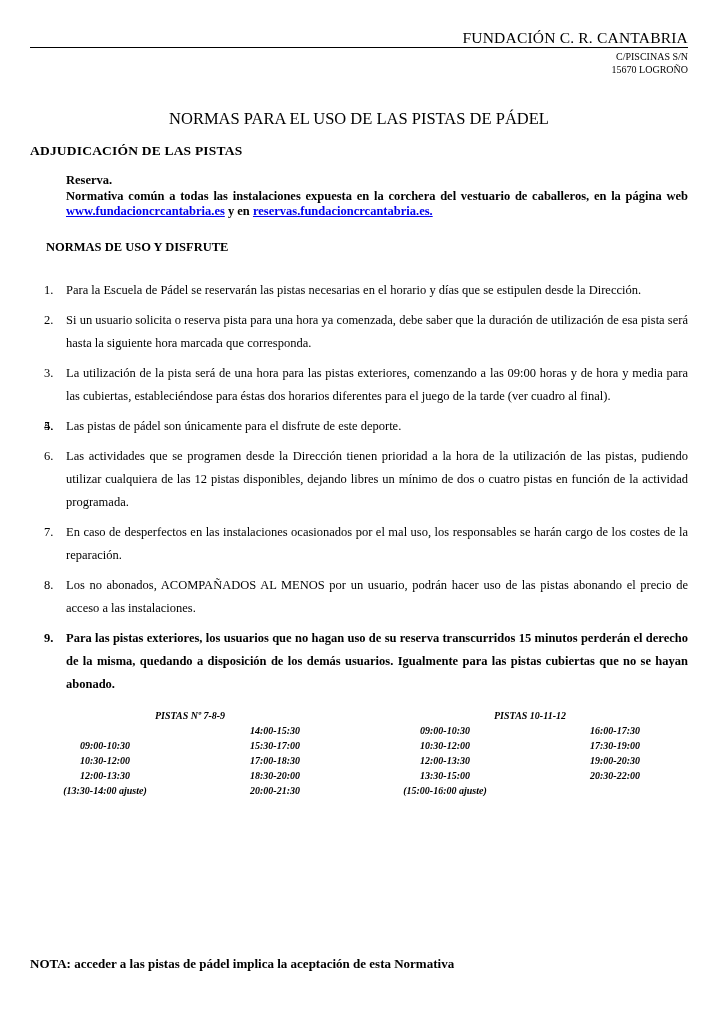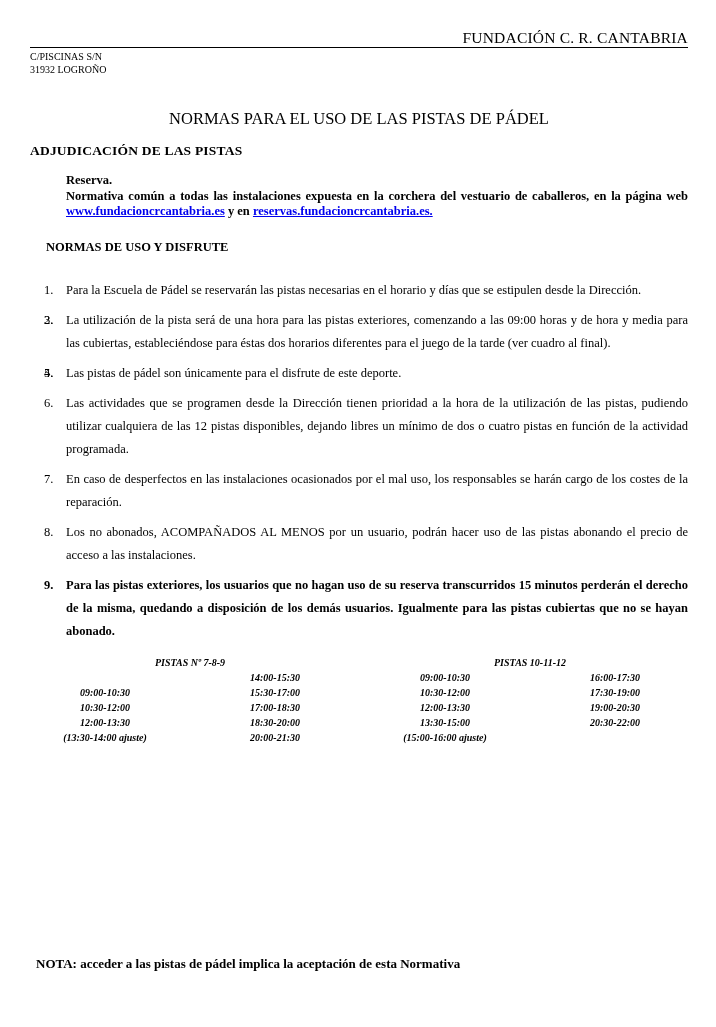--- a/index.html
+++ b/index.html
@@ -22,20 +22,21 @@
     font-size: 15.5px;
     line-height: 17px;
     letter-spacing: 0.2px;
   }
   .header-rule {
     border: none;
     border-top: 1.5px solid #000000;
     margin: 1px 0 3px 0;
   }
   .address {
+    text-align: right;
     font-size: 10px;
     line-height: 12.5px;
   }
   
   .doc-title {
     margin-top: 33px;
     text-align: center;
     font-weight: normal;
     font-size: 16.5px;
     line-height: 20px;
@@ -106,53 +107,53 @@
     grid-column: span 2;
     text-align: center;
   }
   .sch-cell {
     text-align: center;
     height: 15px;
   }
   
   .nota {
     position: absolute;
-    left: 36px;
+    left: 30px;
     top: 956px;
     font-weight: bold;
     font-size: 13px;
     line-height: 16px;
   }
 </style>
 </head>
 <body>
 
 <div class="page">
 
   <div class="org-line">FUNDACIÓN C. R. CANTABRIA</div>
   <hr class="header-rule">
   <div class="address">
     <div>C/PISCINAS S/N</div>
-    <div>31932 LOGROÑO</div>
+    <div>15670 LOGROÑO</div>
   </div>
 
   <div class="doc-title">NORMAS PARA EL USO DE LAS PISTAS DE PÁDEL</div>
 
   <div class="section-heading">ADJUDICACIÓN DE LAS PISTAS</div>
 
   <div class="reserva-block">
     <div class="reserva-label">Reserva.</div>
     <div class="reserva-text"><span>Normativa común a todas las instalaciones expuesta en la corchera del vestuario de caballeros, en la página web </span><a id="link1" style="color: rgb(0, 0, 238);">www.fundacioncrcantabria.es</a><span> y en </span><a id="link2" style="color: rgb(0, 0, 238); margin-top: 11px;">reservas.fundacioncrcantabria.es.</a></div>
   </div>
 
   <div class="subsection-heading">NORMAS DE USO Y DISFRUTE</div>
 
   <div class="rules">
     <div class="rule"><span class="num">1.</span><span>Para la Escuela de Pádel se reservarán las pistas necesarias en el horario y días que se estipulen desde la Dirección.</span></div>
-    <div class="rule"><span class="num">2.</span></div>
+    <div class="rule"><span class="num">2.</span><span>Si un usuario solicita o reserva pista para una hora ya comenzada, debe saber que la duración de utilización de esa pista será hasta la siguiente hora marcada que corresponda.</span></div>
     <div class="rule"><span class="num">3.</span><span>La utilización de la pista será de una hora para las pistas exteriores, comenzando a las 09:00 horas y de hora y media para las cubiertas, estableciéndose para éstas dos horarios diferentes para el juego de la tarde (ver cuadro al final).</span></div>
     <div class="rule"><span class="num">4.</span></div>
     <div class="rule"><span class="num">5.</span><span>Las pistas de pádel son únicamente para el disfrute de este deporte.</span></div>
     <div class="rule"><span class="num">6.</span><span>Las actividades que se programen desde la Dirección tienen prioridad a la hora de la utilización de las pistas, pudiendo utilizar cualquiera de las 12 pistas disponibles, dejando libres un mínimo de dos o cuatro pistas en función de la actividad programada.</span></div>
     <div class="rule"><span class="num">7.</span><span>En caso de desperfectos en las instalaciones ocasionados por el mal uso, los responsables se harán cargo de los costes de la reparación.</span></div>
     <div class="rule"><span class="num">8.</span><span>Los no abonados, ACOMPAÑADOS AL MENOS por un usuario, podrán hacer uso de las pistas abonando el precio de acceso a las instalaciones.</span></div>
     <div class="rule bold"><span class="num">9.</span><span>Para las pistas exteriores, los usuarios que no hagan uso de su reserva transcurridos 15 minutos perderán el derecho de la misma, quedando a disposición de los demás usuarios. Igualmente para las pistas cubiertas que no se hayan abonado.</span></div>
   </div>
 
   <div class="schedule">

